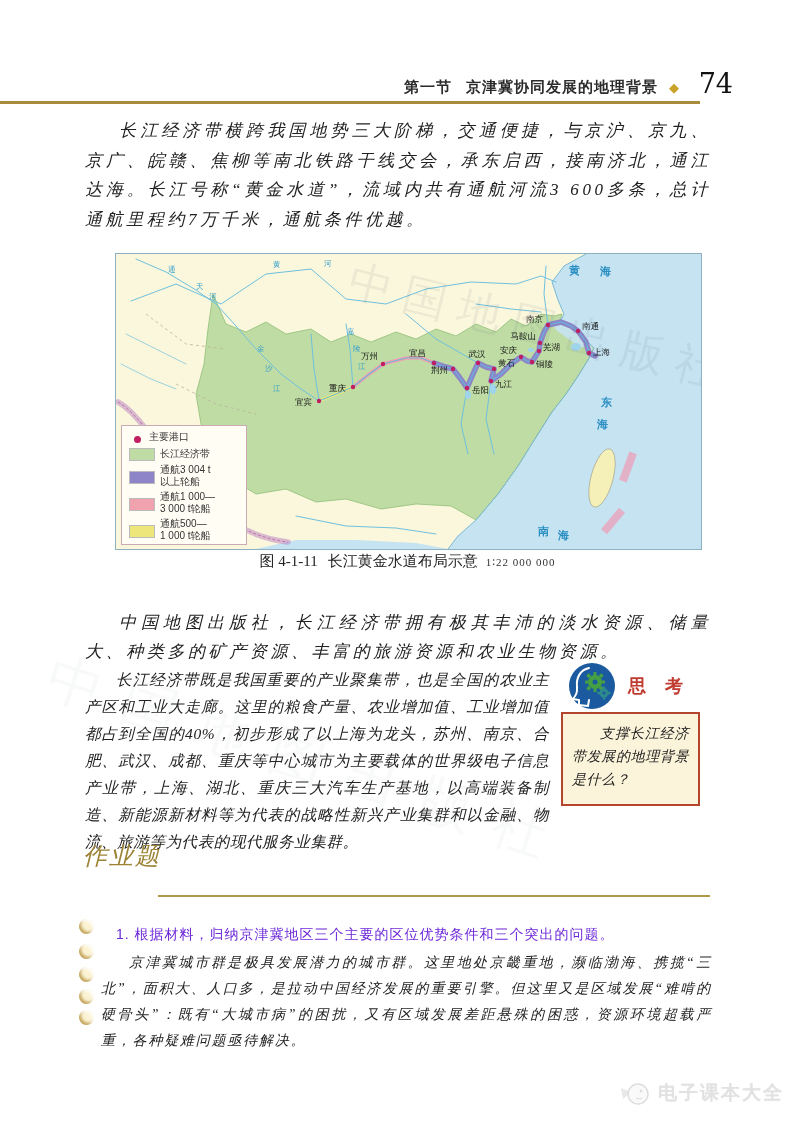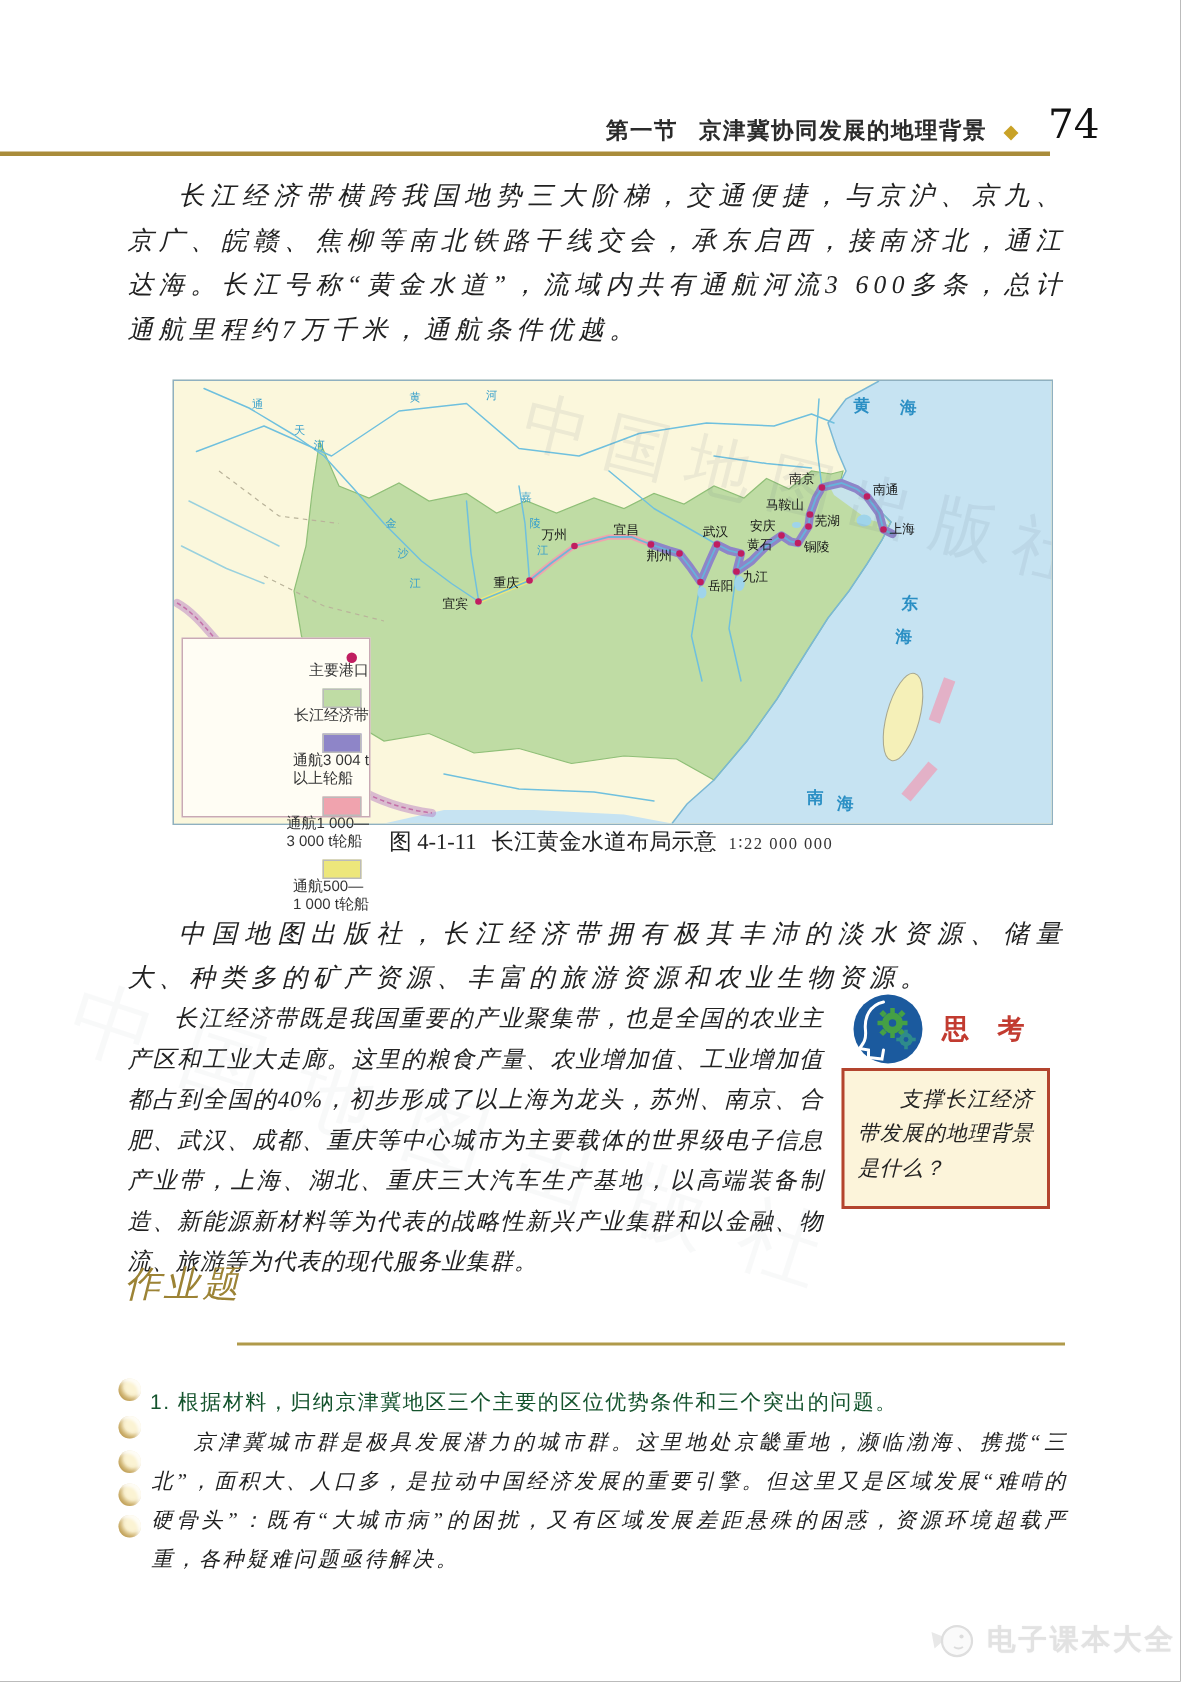--- a/index.html
+++ b/index.html
@@ -20,21 +20,21 @@
              color:#222;}
   .p1{top:116px;left:85px;width:626px;font-size:17px;line-height:29.5px;letter-spacing:3.6px;}
   .p2{top:608px;left:85px;width:626px;font-size:17px;line-height:29px;letter-spacing:3.6px;}
   .p3{top:666px;left:85px;width:464px;font-size:15.5px;line-height:27px;letter-spacing:0.6px;}
 
   
   .figure{position:absolute;top:253px;left:115px;width:585px;height:295px;
           border:1px solid #8fb0c0;background:#fbf7dc;}
   .legend{position:absolute;left:5px;top:171px;width:126px;height:120px;background:#fffdf4;
           border:1px solid #c9a9b4;padding:5px 0 0 7px;box-sizing:border-box;}
-  .lg-row{display:flex;align-items:flex-end;margin-bottom:3px;flex-direction:column;}
+  .lg-row{display:flex;align-items:center;margin-bottom:3px;}
   .lg-dot{width:7px;height:7px;border-radius:50%;margin:4px 8px 0 5px;flex:0 0 auto;}
   .lg-fill{width:24px;height:11px;margin:2px 5px 0 0;flex:0 0 auto;border:0.5px solid #bbb;}
   .lg-label{font-family:"Liberation Sans","DejaVu Sans",sans-serif;font-size:10px;line-height:12px;
             color:#333;white-space:pre-line;}
   .figcaption{position:absolute;top:552px;left:115px;width:585px;text-align:center;
               font-size:15px;color:#222;white-space:nowrap;}
   .figcaption .cap-scale{font-size:11px;color:#333;letter-spacing:1px;margin-left:8px;}
   .cap-label{margin-right:10px;}
 
   
@@ -47,22 +47,22 @@
   .think-q{margin:0;font-style:italic;font-size:14px;line-height:23px;letter-spacing:0.5px;
            text-indent:2em;color:#222;text-align:justify;}
 
   
   .hw-title{position:absolute;top:840px;left:83px;font-style:italic;font-weight:normal;
             font-size:24px;color:#9c8335;letter-spacing:2px;}
   .hw-line{position:absolute;top:895px;left:158px;width:552px;height:2px;background:#b09a4a;}
   .hw-bullet{position:absolute;left:79px;width:15px;height:15px;border-radius:50%;
              background:radial-gradient(circle at 68% 30%, #fbf3d3 45%, #ecd695 70%, #c9a85a 100%);
              box-shadow:inset -2px 2px 2px rgba(255,255,255,.8), inset 2px -2px 3px rgba(150,110,40,.45);}
-  .hw-question{position:absolute;top:926px;left:100px;width:612px;margin:0;
-               font-family:"Liberation Sans","DejaVu Sans",sans-serif;font-size:14px;color:#14532d;
+  .hw-question{position:absolute;top:926px;left:116px;width:612px;margin:0;
+               font-family:"Liberation Sans","DejaVu Sans",sans-serif;font-size:14px;color:#6d28d9;
                letter-spacing:1px;}
   .hw-material{position:absolute;top:950px;left:101px;width:611px;margin:0;font-style:italic;
                font-size:14px;line-height:26px;letter-spacing:1.8px;text-indent:2em;
                text-align:justify;color:#222;}
 
   
   .page-wm{position:absolute;top:640px;left:60px;font-size:56px;color:#8a93a0;opacity:0.05;
            letter-spacing:22px;transform:rotate(18deg);transform-origin:left top;white-space:nowrap;
            pointer-events:none;font-family:"Liberation Sans",sans-serif;}
   .logo{position:absolute;top:1080px;left:618px;display:flex;align-items:flex-start;gap:6px;}

